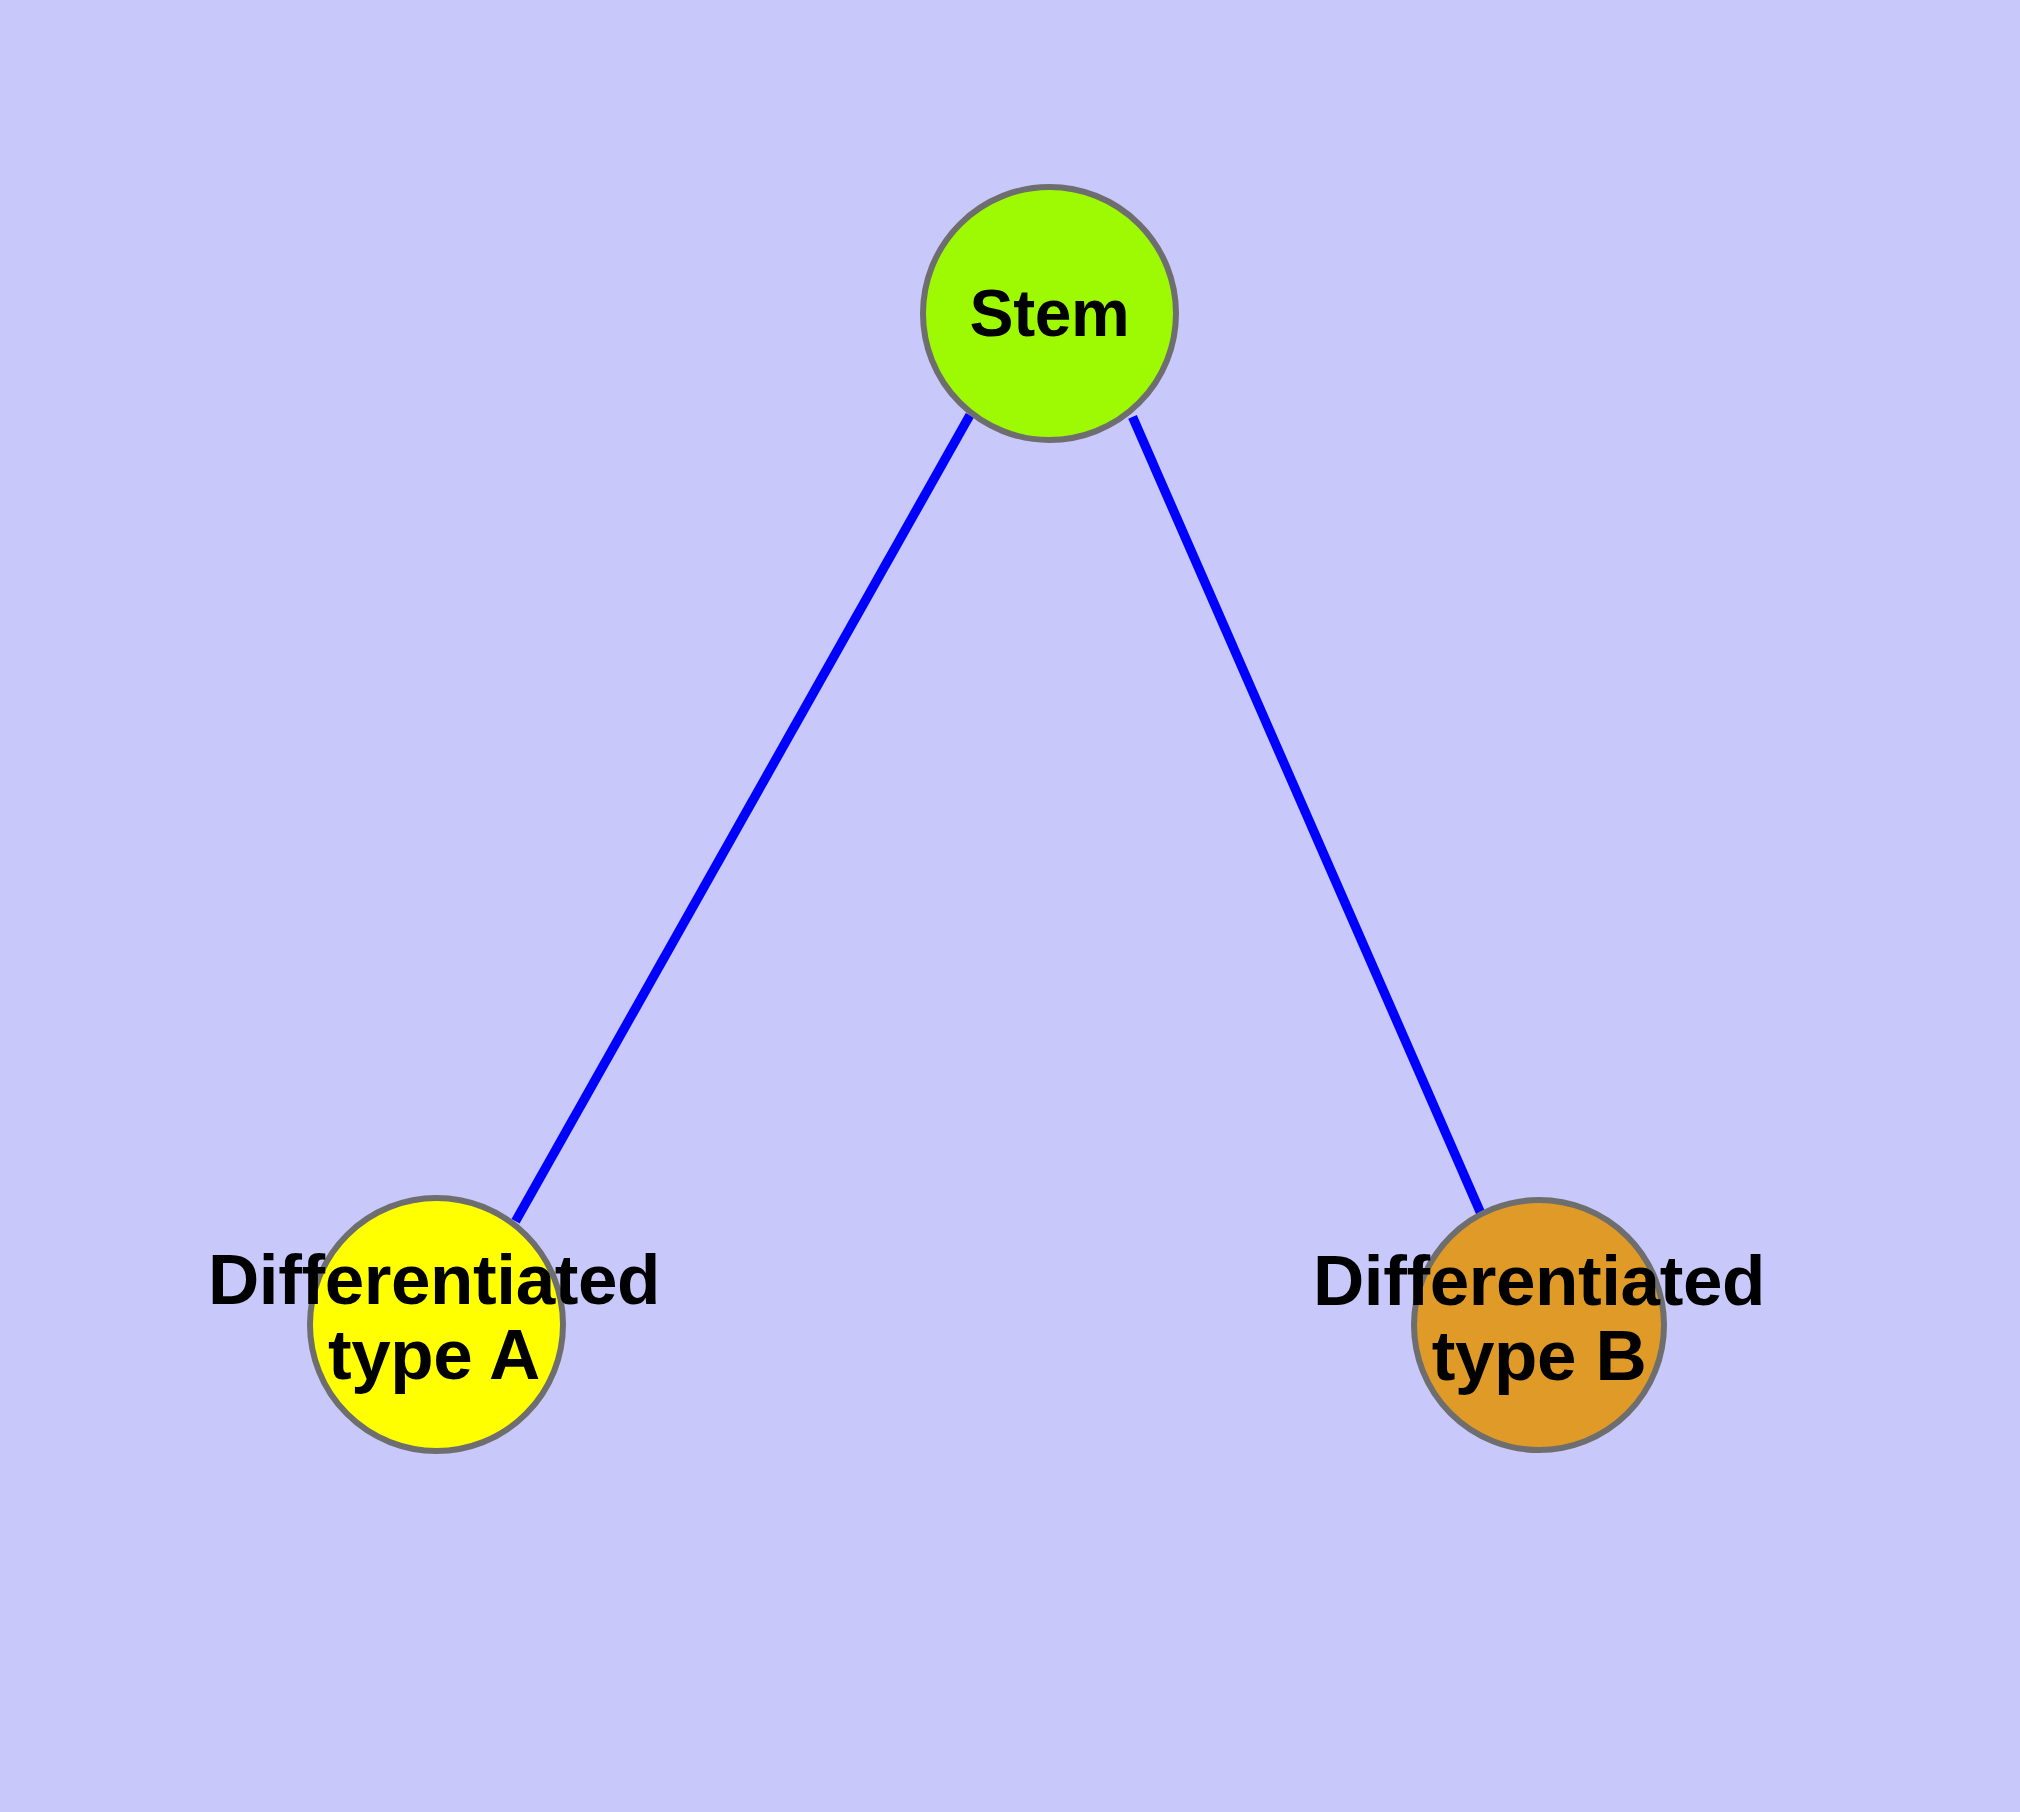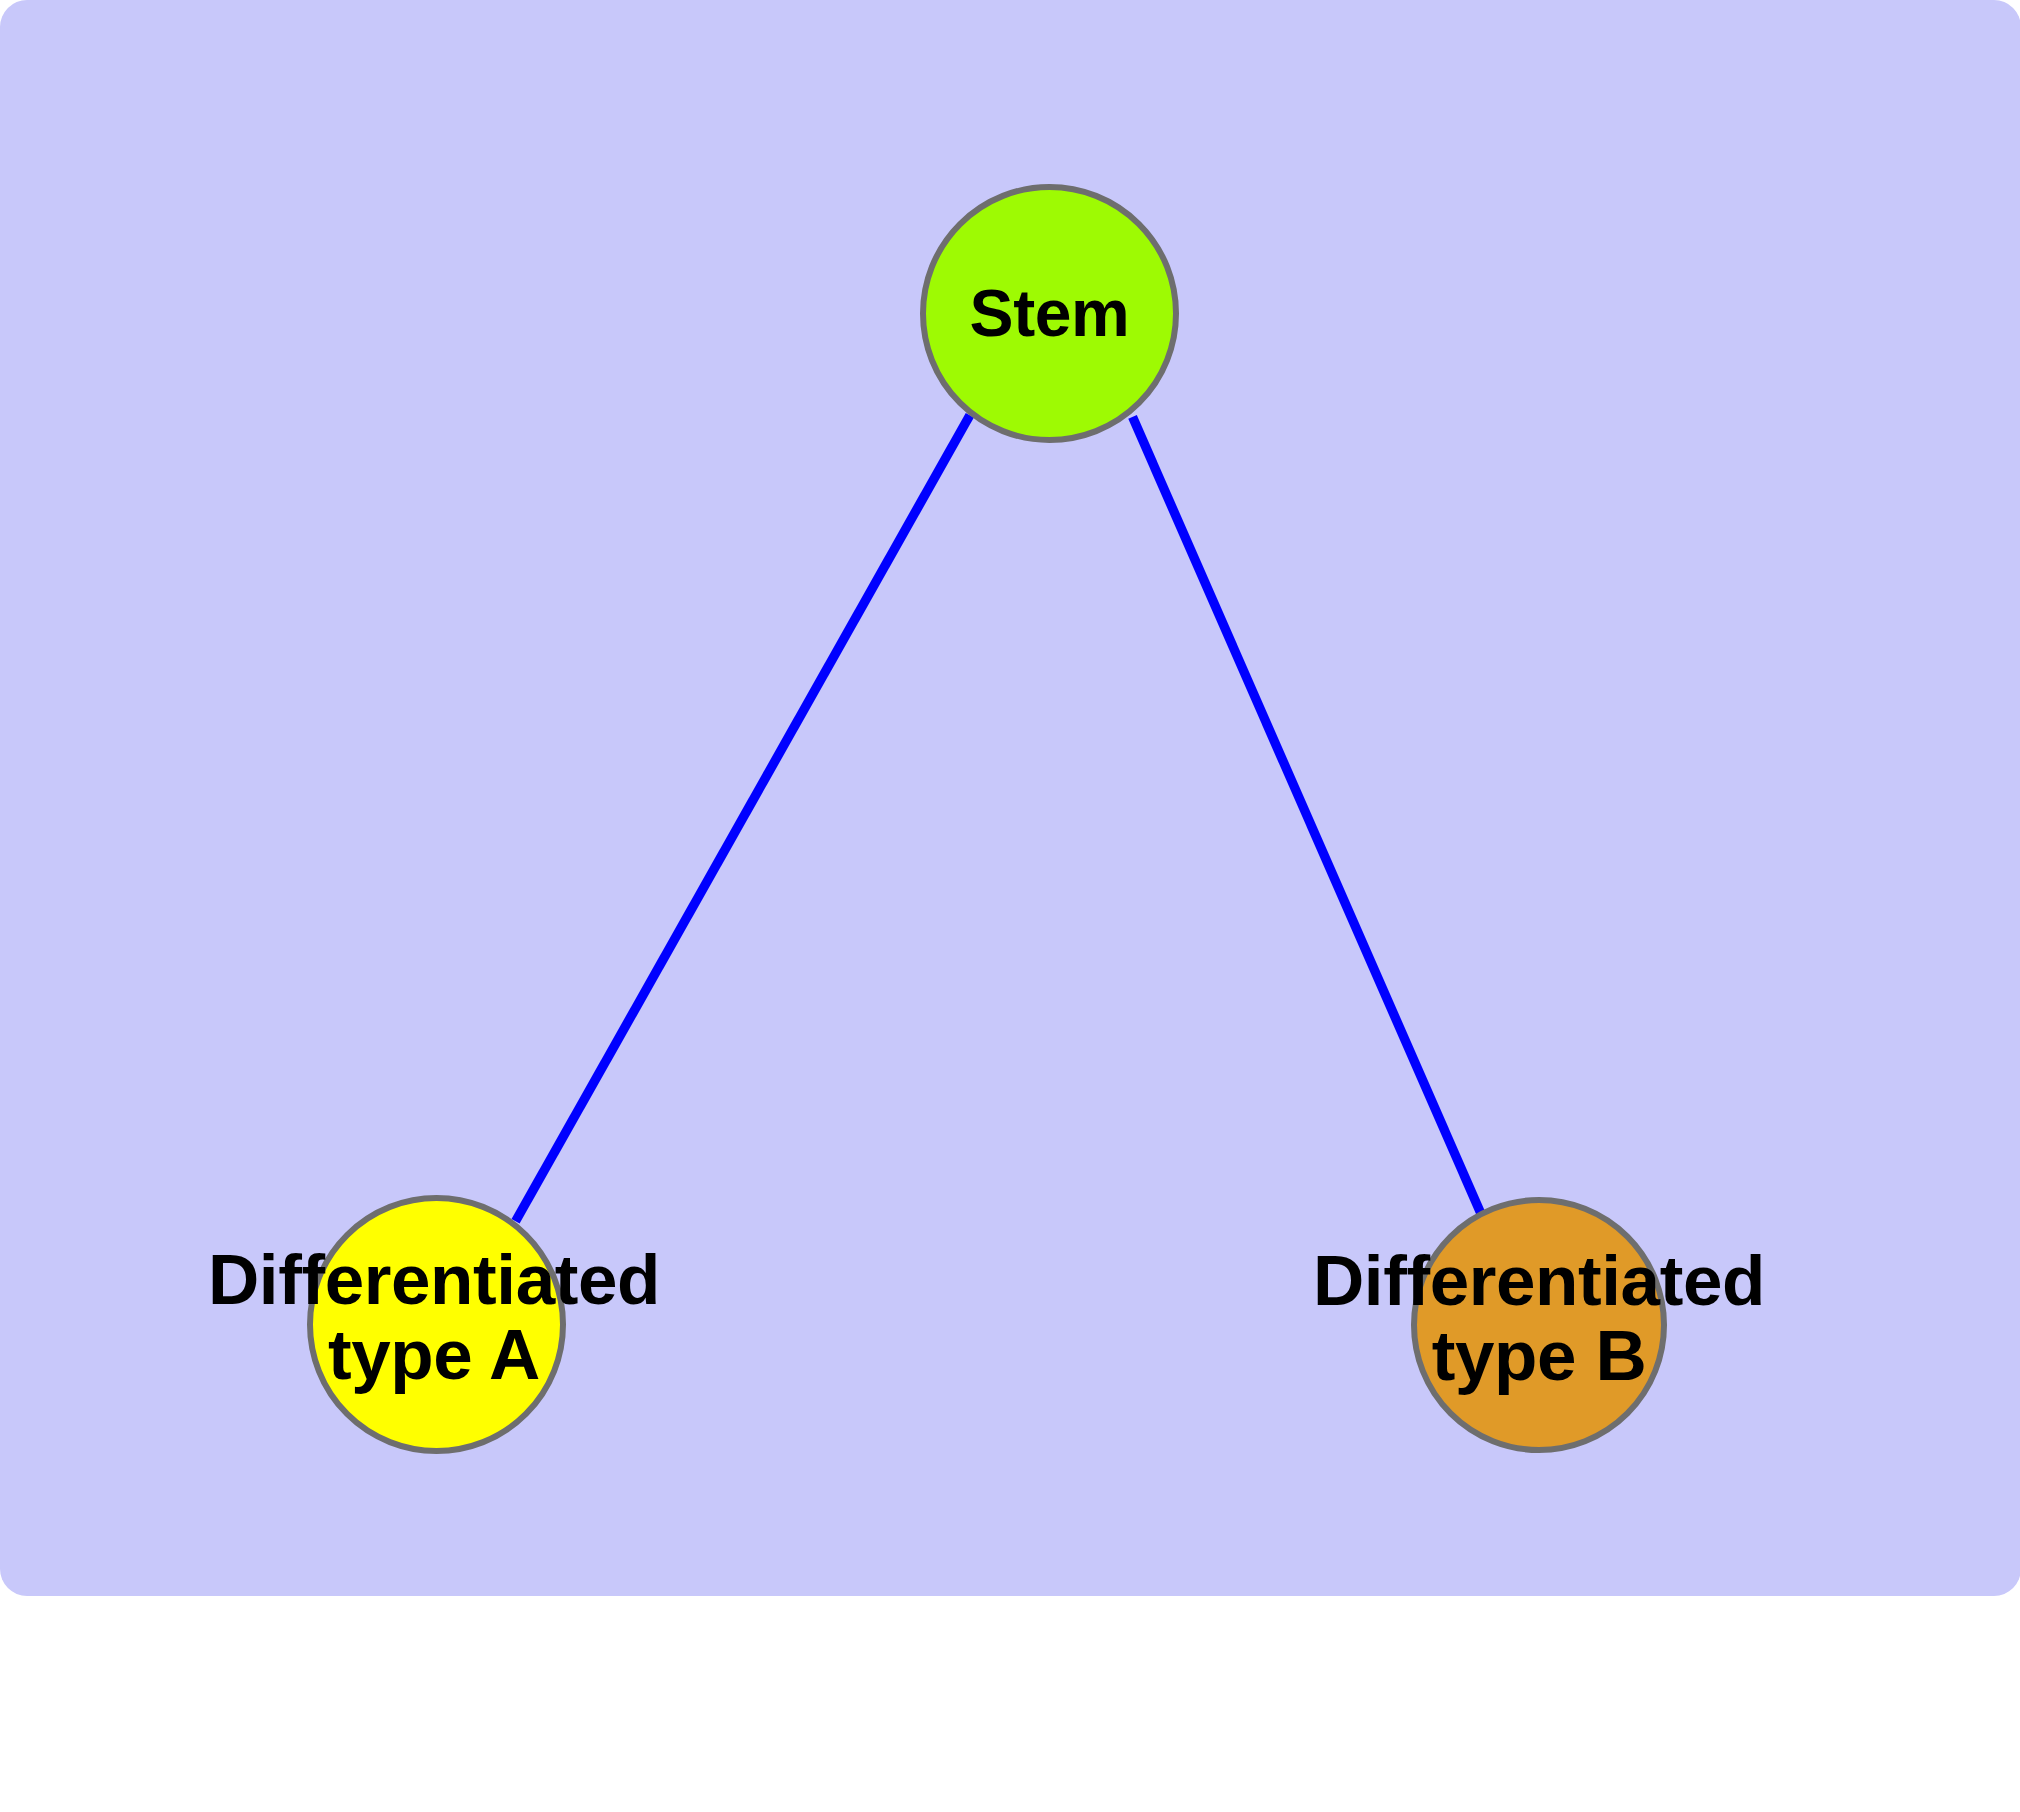--- a/index.html
+++ b/index.html
@@ -9,23 +9,22 @@
   }
   body {
     width: 2021px;
     height: 1812px;
     overflow: hidden;
     font-family: "Liberation Sans", sans-serif;
   }
   #graph-canvas {
     position: relative;
     width: 2021px;
-    height: 1596px;
+    height: 1812px;
     background: #c8c8fa;
-    border-radius: 27px;
   }
   #edge-layer {
     position: absolute;
     left: 0;
     top: 0;
     width: 2021px;
     height: 1812px;
   }
   .node {
     position: absolute;

